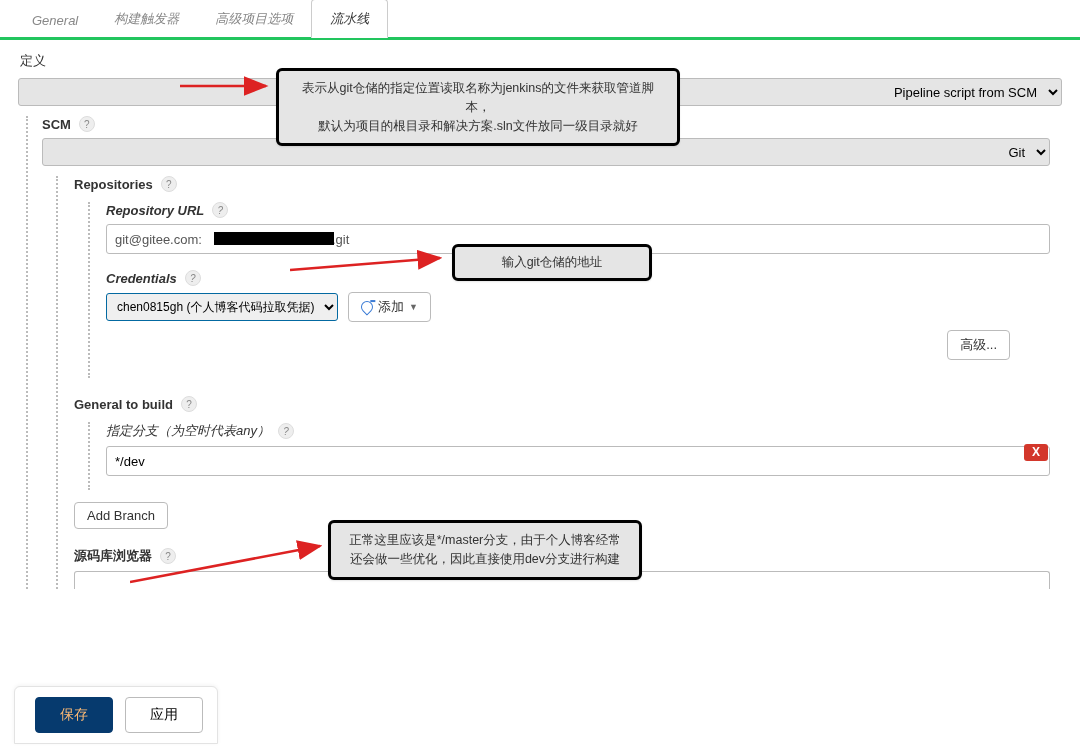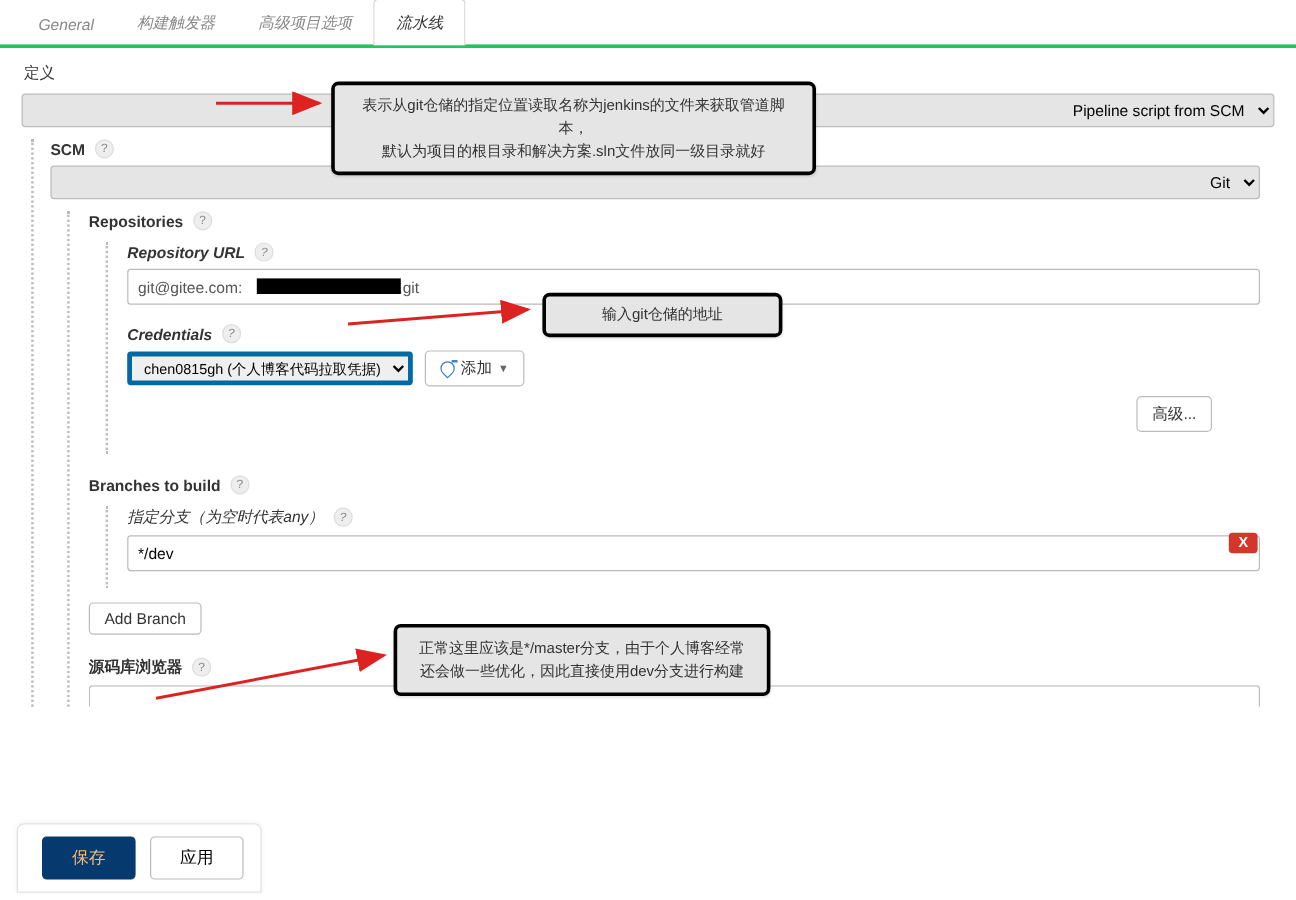--- a/index.html
+++ b/index.html
@@ -109,21 +109,21 @@
     padding: 5px 12px;
     border: 1px solid #bbb;
     background: #fff;
     border-radius: 4px;
     font-size: 13px;
     cursor: pointer;
     color: #333;
   }
 
   .cred-row { display:flex; gap:10px; align-items:center; }
-  select.small { width: auto; min-width: 210px; height: 28px; padding: 3px 6px; border:4px solid #0369a1; border-radius:3px; font-size:12px;}
+  select.small { width: auto; min-width: 210px; height: 28px; padding: 3px 6px; border:1px solid #0369a1; border-radius:3px; font-size:12px;}
 
   .right-btn-row { display:flex; justify-content:flex-end; padding-right: 40px; margin: 8px 0 10px; }
 
   .repo-box {
     padding-bottom: 8px;
   }
 
   .branch-box { position: relative; }
   .del-badge {
     position: absolute;
@@ -291,21 +291,21 @@
         </div>
 
         <div class="right-btn-row">
           <button class="btn">高级...</button>
         </div>
       </div>
     </div>
 
 
     <div class="field-row" style="margin-top:18px;">
-      <span class="label">Branches to build</span>
+      <span class="label">General to build</span>
       <span class="help">?</span>
     </div>
 
     <div class="dotted-block inner branch-box">
       <span class="del-badge">X</span>
       <div class="sub-indent">
         <div class="field-row" style="font-weight:normal;">
           <span>指定分支（为空时代表any）</span>
           <span class="help">?</span>
         </div>

